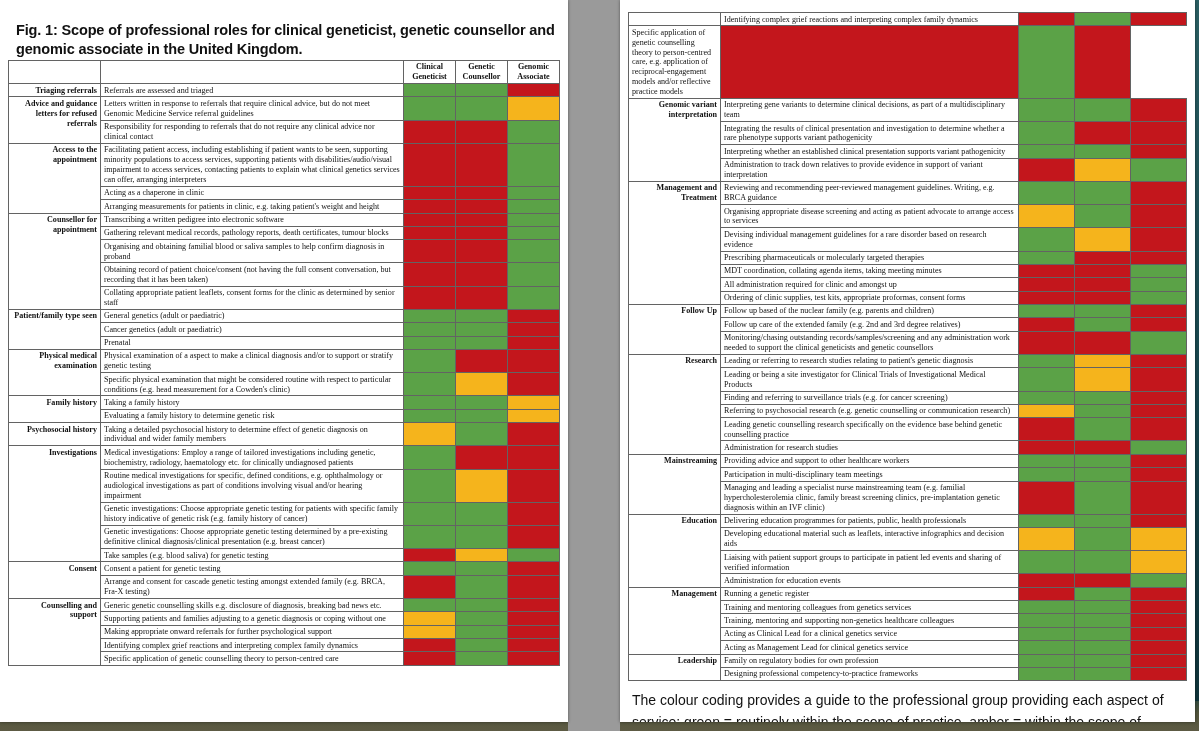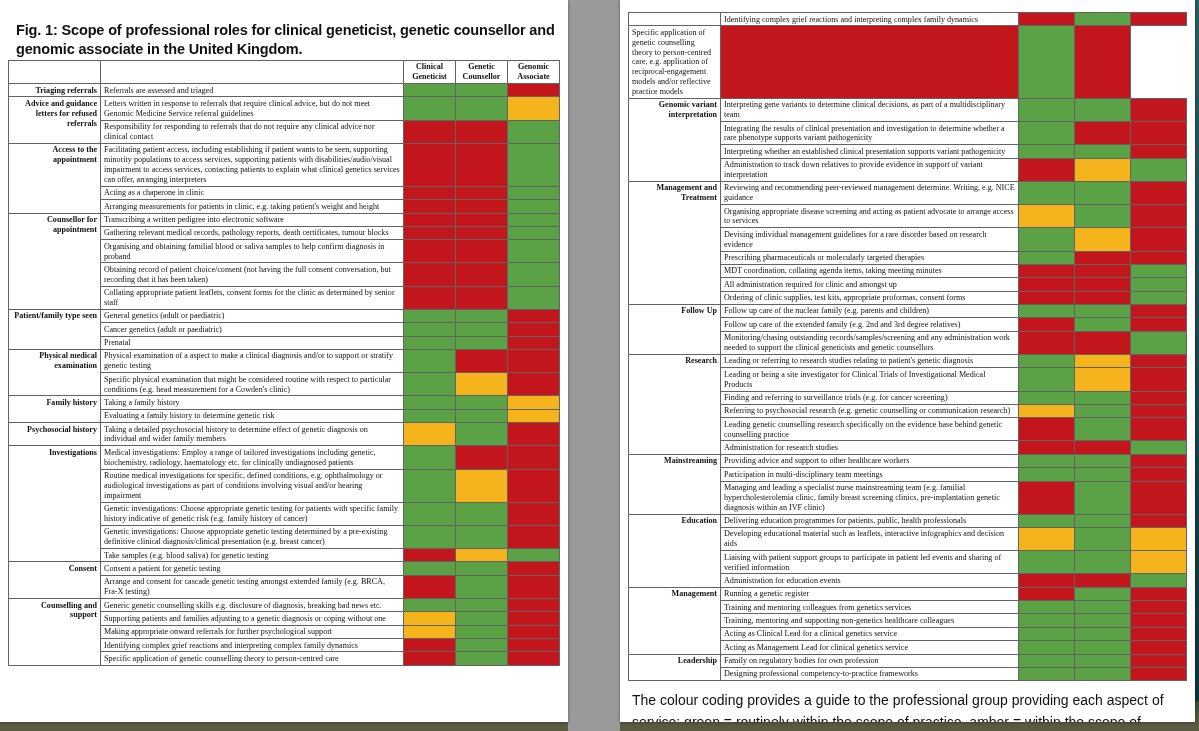--- a/index.html
+++ b/index.html
@@ -360,21 +360,21 @@
             <td class="sw r"></td>
           </tr>
           <tr>
             <td class="task">Administration to track down relatives to provide evidence in support of variant interpretation</td>
             <td class="sw r"></td>
             <td class="sw a"></td>
             <td class="sw g"></td>
           </tr>
           <tr>
             <td class="cat" rowspan="7">Management and Treatment</td>
-            <td class="task">Reviewing and recommending peer-reviewed management determine. Writing, e.g. NICE guidance</td>
+            <td class="task">Reviewing and recommending peer-reviewed management guidelines. Writing, e.g. BRCA guidance</td>
             <td class="sw g"></td>
             <td class="sw g"></td>
             <td class="sw r"></td>
           </tr>
           <tr>
             <td class="task">Organising appropriate disease screening and acting as patient advocate to arrange access to services</td>
             <td class="sw a"></td>
             <td class="sw g"></td>
             <td class="sw r"></td>
           </tr>
@@ -403,21 +403,21 @@
             <td class="sw g"></td>
           </tr>
           <tr>
             <td class="task">Ordering of clinic supplies, test kits, appropriate proformas, consent forms</td>
             <td class="sw r"></td>
             <td class="sw r"></td>
             <td class="sw g"></td>
           </tr>
           <tr>
             <td class="cat" rowspan="3">Follow Up</td>
-            <td class="task">Follow up care of the nuclear family (e.g. parents and children)</td>
+            <td class="task">Follow up based of the nuclear family (e.g. parents and children)</td>
             <td class="sw g"></td>
             <td class="sw g"></td>
             <td class="sw r"></td>
           </tr>
           <tr>
             <td class="task">Follow up care of the extended family (e.g. 2nd and 3rd degree relatives)</td>
             <td class="sw r"></td>
             <td class="sw g"></td>
             <td class="sw r"></td>
           </tr>

